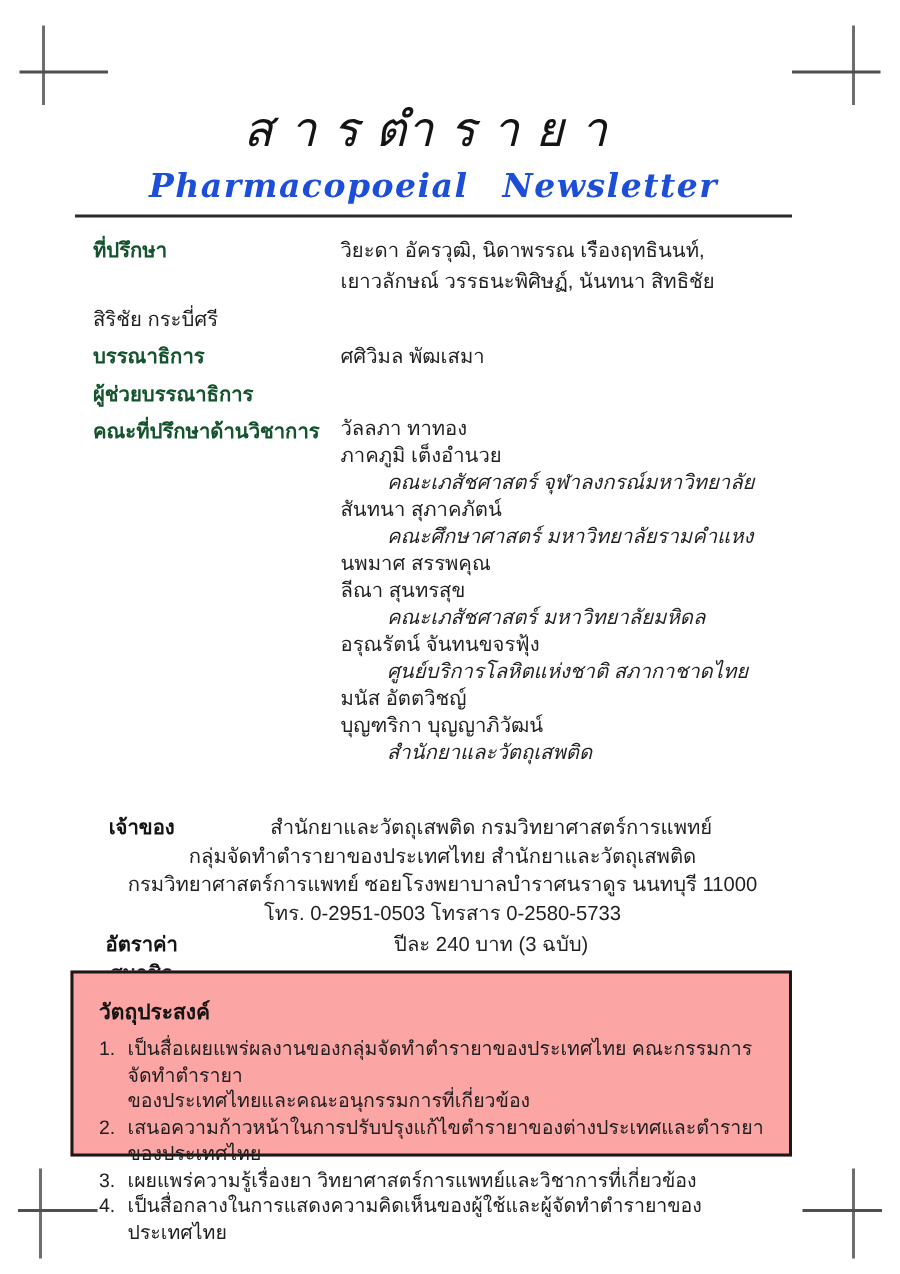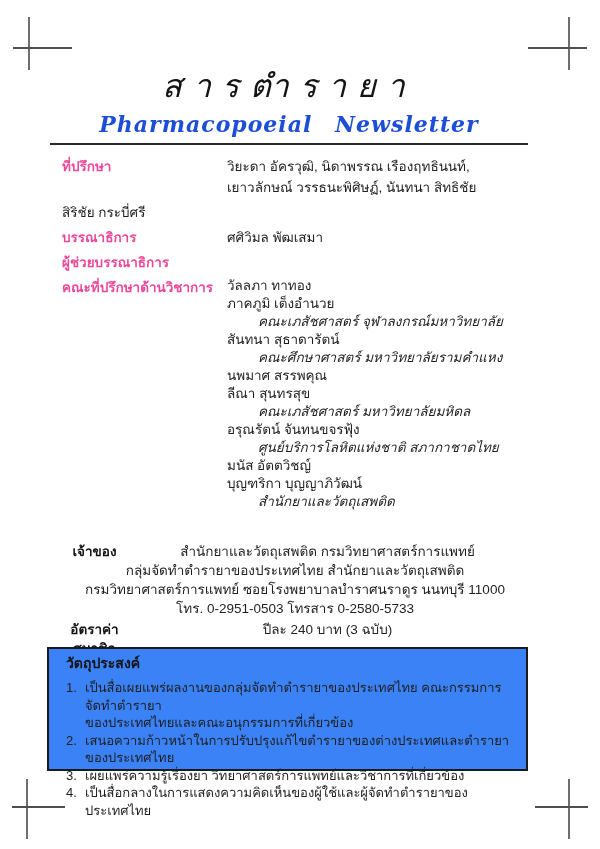--- a/index.html
+++ b/index.html
@@ -22,36 +22,36 @@
     position:absolute; top:111px; left:50px; width:478px;
     text-align:center; font-family:"DejaVu Serif", serif; font-style:italic;
     font-weight:bold; font-size:22px; line-height:26px; letter-spacing:1px;
     word-spacing:14px; color:#1d4ed8;
   }
   .rule { position:absolute; top:143px; left:50px; width:478px; height:2px; background:#2b2b2b; }
 
   
   .masthead { position:absolute; top:156px; left:62px; width:466px; font-size:13.5px; }
   .mrow { display:flex; margin-bottom:4px; }
-  .mlabel { width:165px; font-weight:bold; line-height:21px; color:#ec4899; flex-shrink:0; }
+  .mlabel { width:165px; font-weight:bold; line-height:21px; color:#14532d; flex-shrink:0; }
   .mcontent { flex:1; line-height:21px; }
   .mrow.advisory .mcontent div { line-height:18px; }
   .aff { font-style:italic; padding-left:31px; }
 
   
   .publication { position:absolute; top:542px; left:62px; width:466px; font-size:13.5px; }
   .prow { display:flex; margin-bottom:0;text-align:center; }
   .plabel { width:65px; font-weight:bold; line-height:19px; color:#141414; flex-shrink:0; }
   .pcontent { flex:1; line-height:19px; }
   .prow.sub { margin-top:2px; }
 
   
   .obj-box {
     position:absolute; top:647px; left:47px; width:481px; height:124px;
-    border:2px solid #1a1a1a; padding:4px 14px 0 17px; background:#3b82f6;
+    border:2px solid #1a1a1a; padding:15px 14px 0 17px; background:#fca5a5;
   }
   .obj-heading { font-weight:bold; font-size:14px; line-height:20px; color:#141414; }
   .obj-items { margin-top:6px; font-size:13px; }
   .obj-item { position:relative; padding-left:19px; line-height:17.5px; }
   .obj-num { position:absolute; left:0; top:0; }
 </style>
 </head>
 <body>
 
 <div>
@@ -97,21 +97,21 @@
   <div class="mrow">
     <div class="mlabel">ผู้ช่วยบรรณาธิการ</div>
   </div>
 
   <div class="mrow advisory">
     <div class="mlabel">คณะที่ปรึกษาด้านวิชาการ</div>
     <div class="mcontent">
       <div>วัลลภา ทาทอง</div>
       <div>ภาคภูมิ เต็งอำนวย</div>
       <div class="aff">คณะเภสัชศาสตร์ จุฬาลงกรณ์มหาวิทยาลัย</div>
-      <div>สันทนา สุธาดารัตน์</div>
+      <div>สันทนา สุภาคภัตน์</div>
       <div class="aff">คณะศึกษาศาสตร์ มหาวิทยาลัยรามคำแหง</div>
       <div>นพมาศ สรรพคุณ</div>
       <div>ลีณา สุนทรสุข</div>
       <div class="aff">คณะเภสัชศาสตร์ มหาวิทยาลัยมหิดล</div>
       <div>อรุณรัตน์ จันทนขจรฟุ้ง</div>
       <div class="aff">ศูนย์บริการโลหิตแห่งชาติ สภากาชาดไทย</div>
       <div>มนัส อัตตวิชญ์</div>
       <div>บุญฑริกา บุญญาภิวัฒน์</div>
       <div class="aff">สำนักยาและวัตถุเสพติด</div>
     </div>

